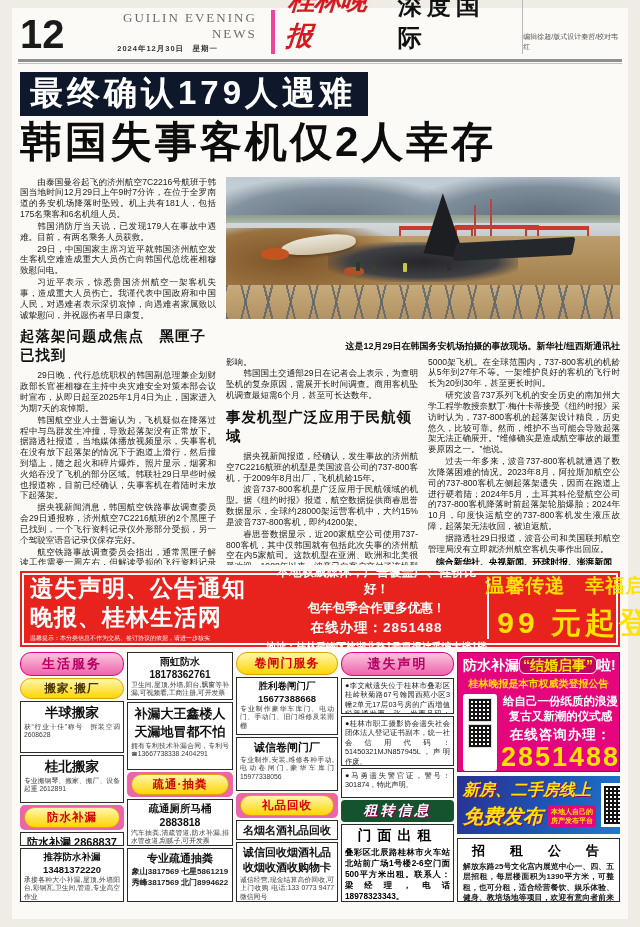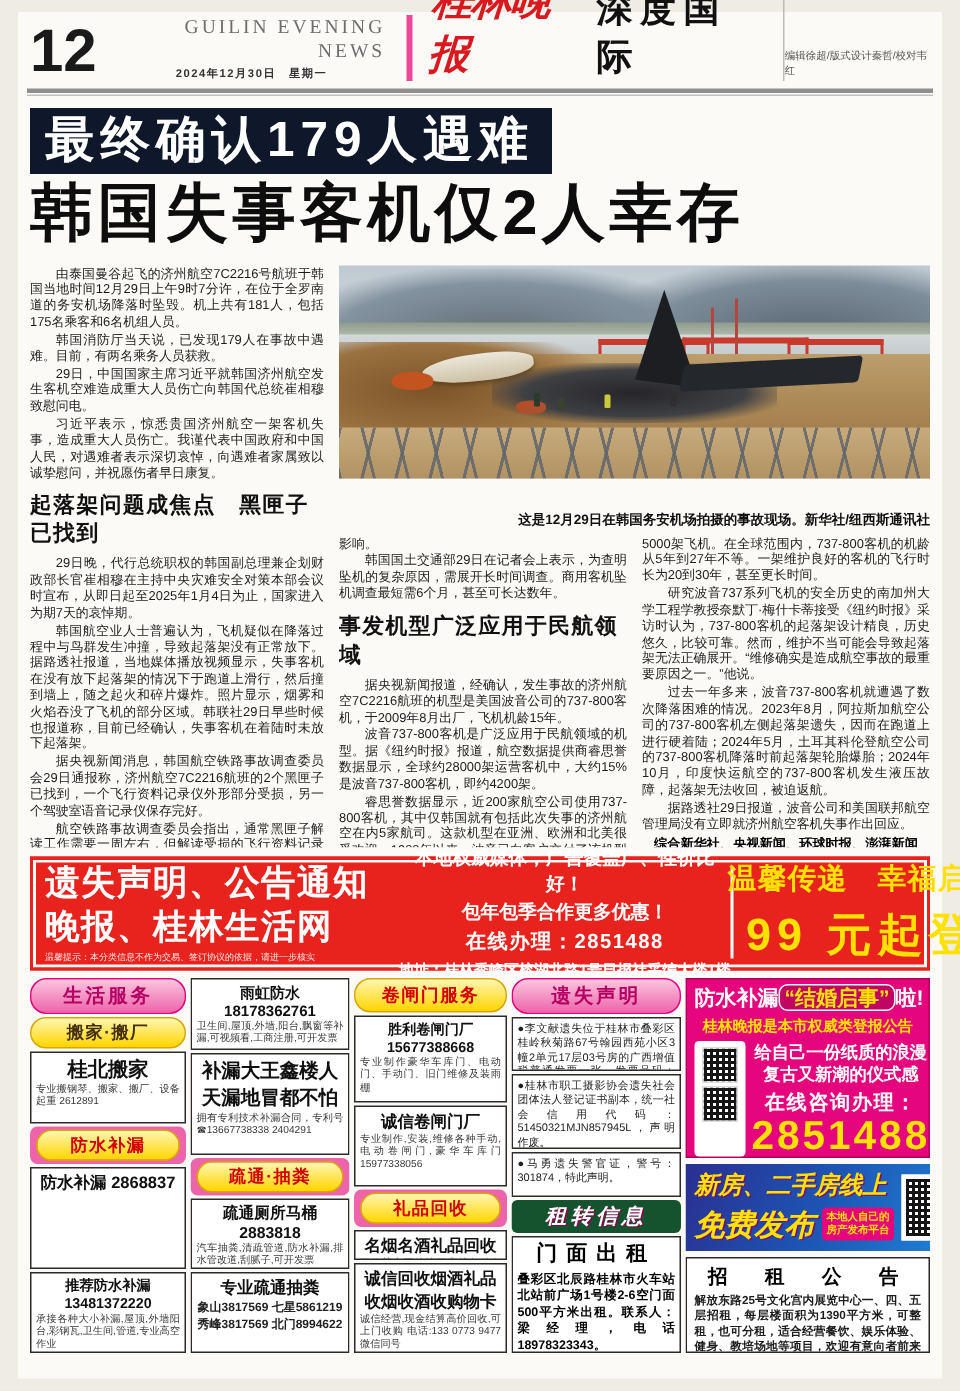--- a/index.html
+++ b/index.html
@@ -231,20 +231,24 @@
       <div class="rb-r1">温馨传递　幸福启事</div>
       <div class="rb-price">99 元起登</div>
     </div>
   </section>
 
   <section class="classifieds">
 
     <div class="ccol cA">
       <div class="pill pill-pink">生活服务</div>
       <div class="pill pill-yellow pill-dark">搬家·搬厂</div>
+      <div class="cell" style="height:46px">
+        <div class="t-big">半球搬家</div>
+        <div class="t-sub">获“行业十佳”称号　拆装空调 2608628</div>
+      </div>
       <div class="cell" style="height:42px">
         <div class="t-big">桂北搬家</div>
         <div class="t-sub">专业搬钢琴、搬家、搬厂、设备起重 2612891</div>
       </div>
       <div class="barpink">
         <div class="pill pill-yellow">防水补漏</div>
       </div>
       <div class="cell" style="flex:1">
         <div class="t-med">防水补漏 2868837</div>
 

